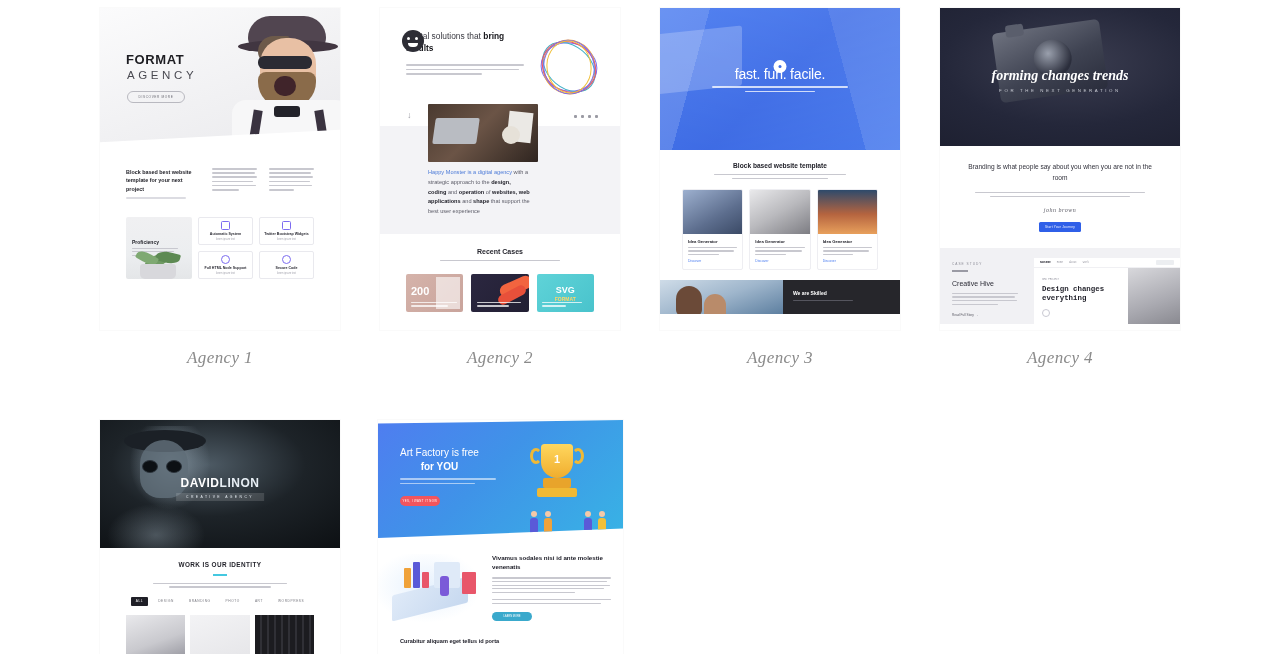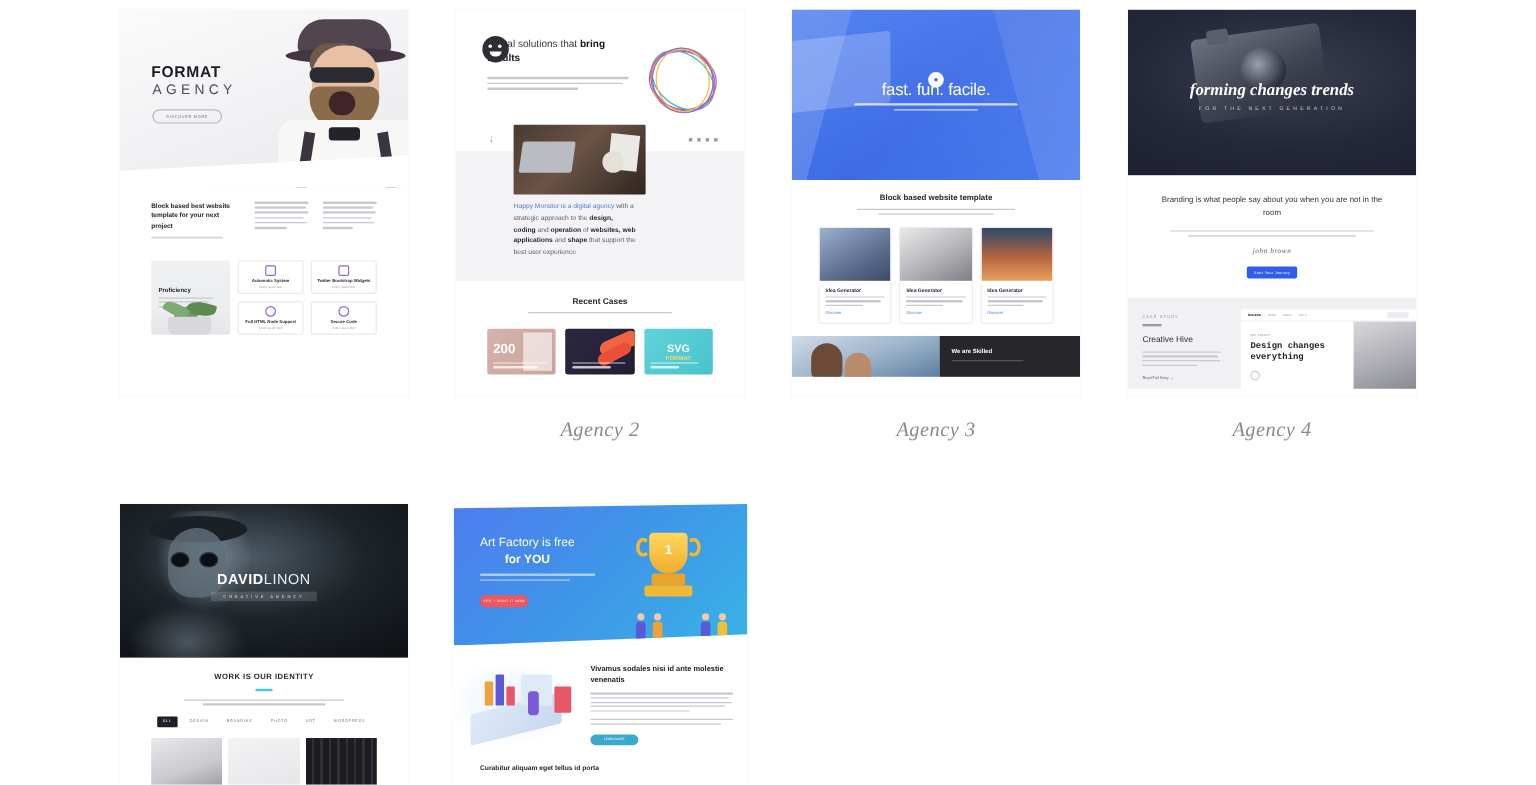--- a/index.html
+++ b/index.html
@@ -337,21 +337,21 @@
   .t5-gl:before { left:2px; } .t5-gl:after { right:2px; }
   .t5-smoke {
     position:absolute; left:0; bottom:0; width:140px; height:64px;
     background:radial-gradient(50% 70% at 40% 80%, rgba(200,220,235,.30), rgba(0,0,0,0) 70%);
   }
   .t5-name {
     position:absolute; left:0; right:0; top:56px; text-align:center;
     font-size:12px; color:#fff; letter-spacing:0.5px;
   }
   .t5-name b { font-weight:800; }
-  .t5-name span { font-weight:400; color:#e7eef4; }
+  .t5-name span { font-weight:700; color:#e7eef4; }
   .t5-tag {
     position:absolute; left:50%; transform:translateX(-50%); top:73px;
     background:rgba(255,255,255,0.14); padding:2px 10px;
     font-size:3.4px; letter-spacing:2.4px; color:#e4eaf0;
   }
 
   .t5-body { background:#fff; padding:13px 0 0 0; text-align:center; }
   .t5-body h4 { font-size:6.4px; font-weight:800; letter-spacing:0.4px; color:#1f1f27; }
   .t5-dash { width:14px; height:1.6px; background:#44c8e0; margin:6px auto 0; }
   .t5-body .sb { margin:7px auto 0; width:134px; }
@@ -505,20 +505,21 @@
             <span class="t1-cell-s">lorem ipsum text</span>
           </div>
           <div class="t1-cell">
             <span class="t1-ic" style="border-radius:50%"></span>
             <span class="t1-cell-t">Secure Code</span>
             <span class="t1-cell-s">lorem ipsum text</span>
           </div>
         </div>
       </div>
     </div>
+    <div class="thumb-label">Agency 1</div>
   </div>
 
   <div class="card" style="left:380px; top:8px;">
     <div class="thumb t2">
 
       <div class="t2-hero">
         <div class="t2-h"><span>Digital solutions that </span><b>bring results</b></div>
         <div class="t2-p">
           <div class="blur-line" style="width:100%"></div>
             <div class="blur-line" style="width:96%"></div>

